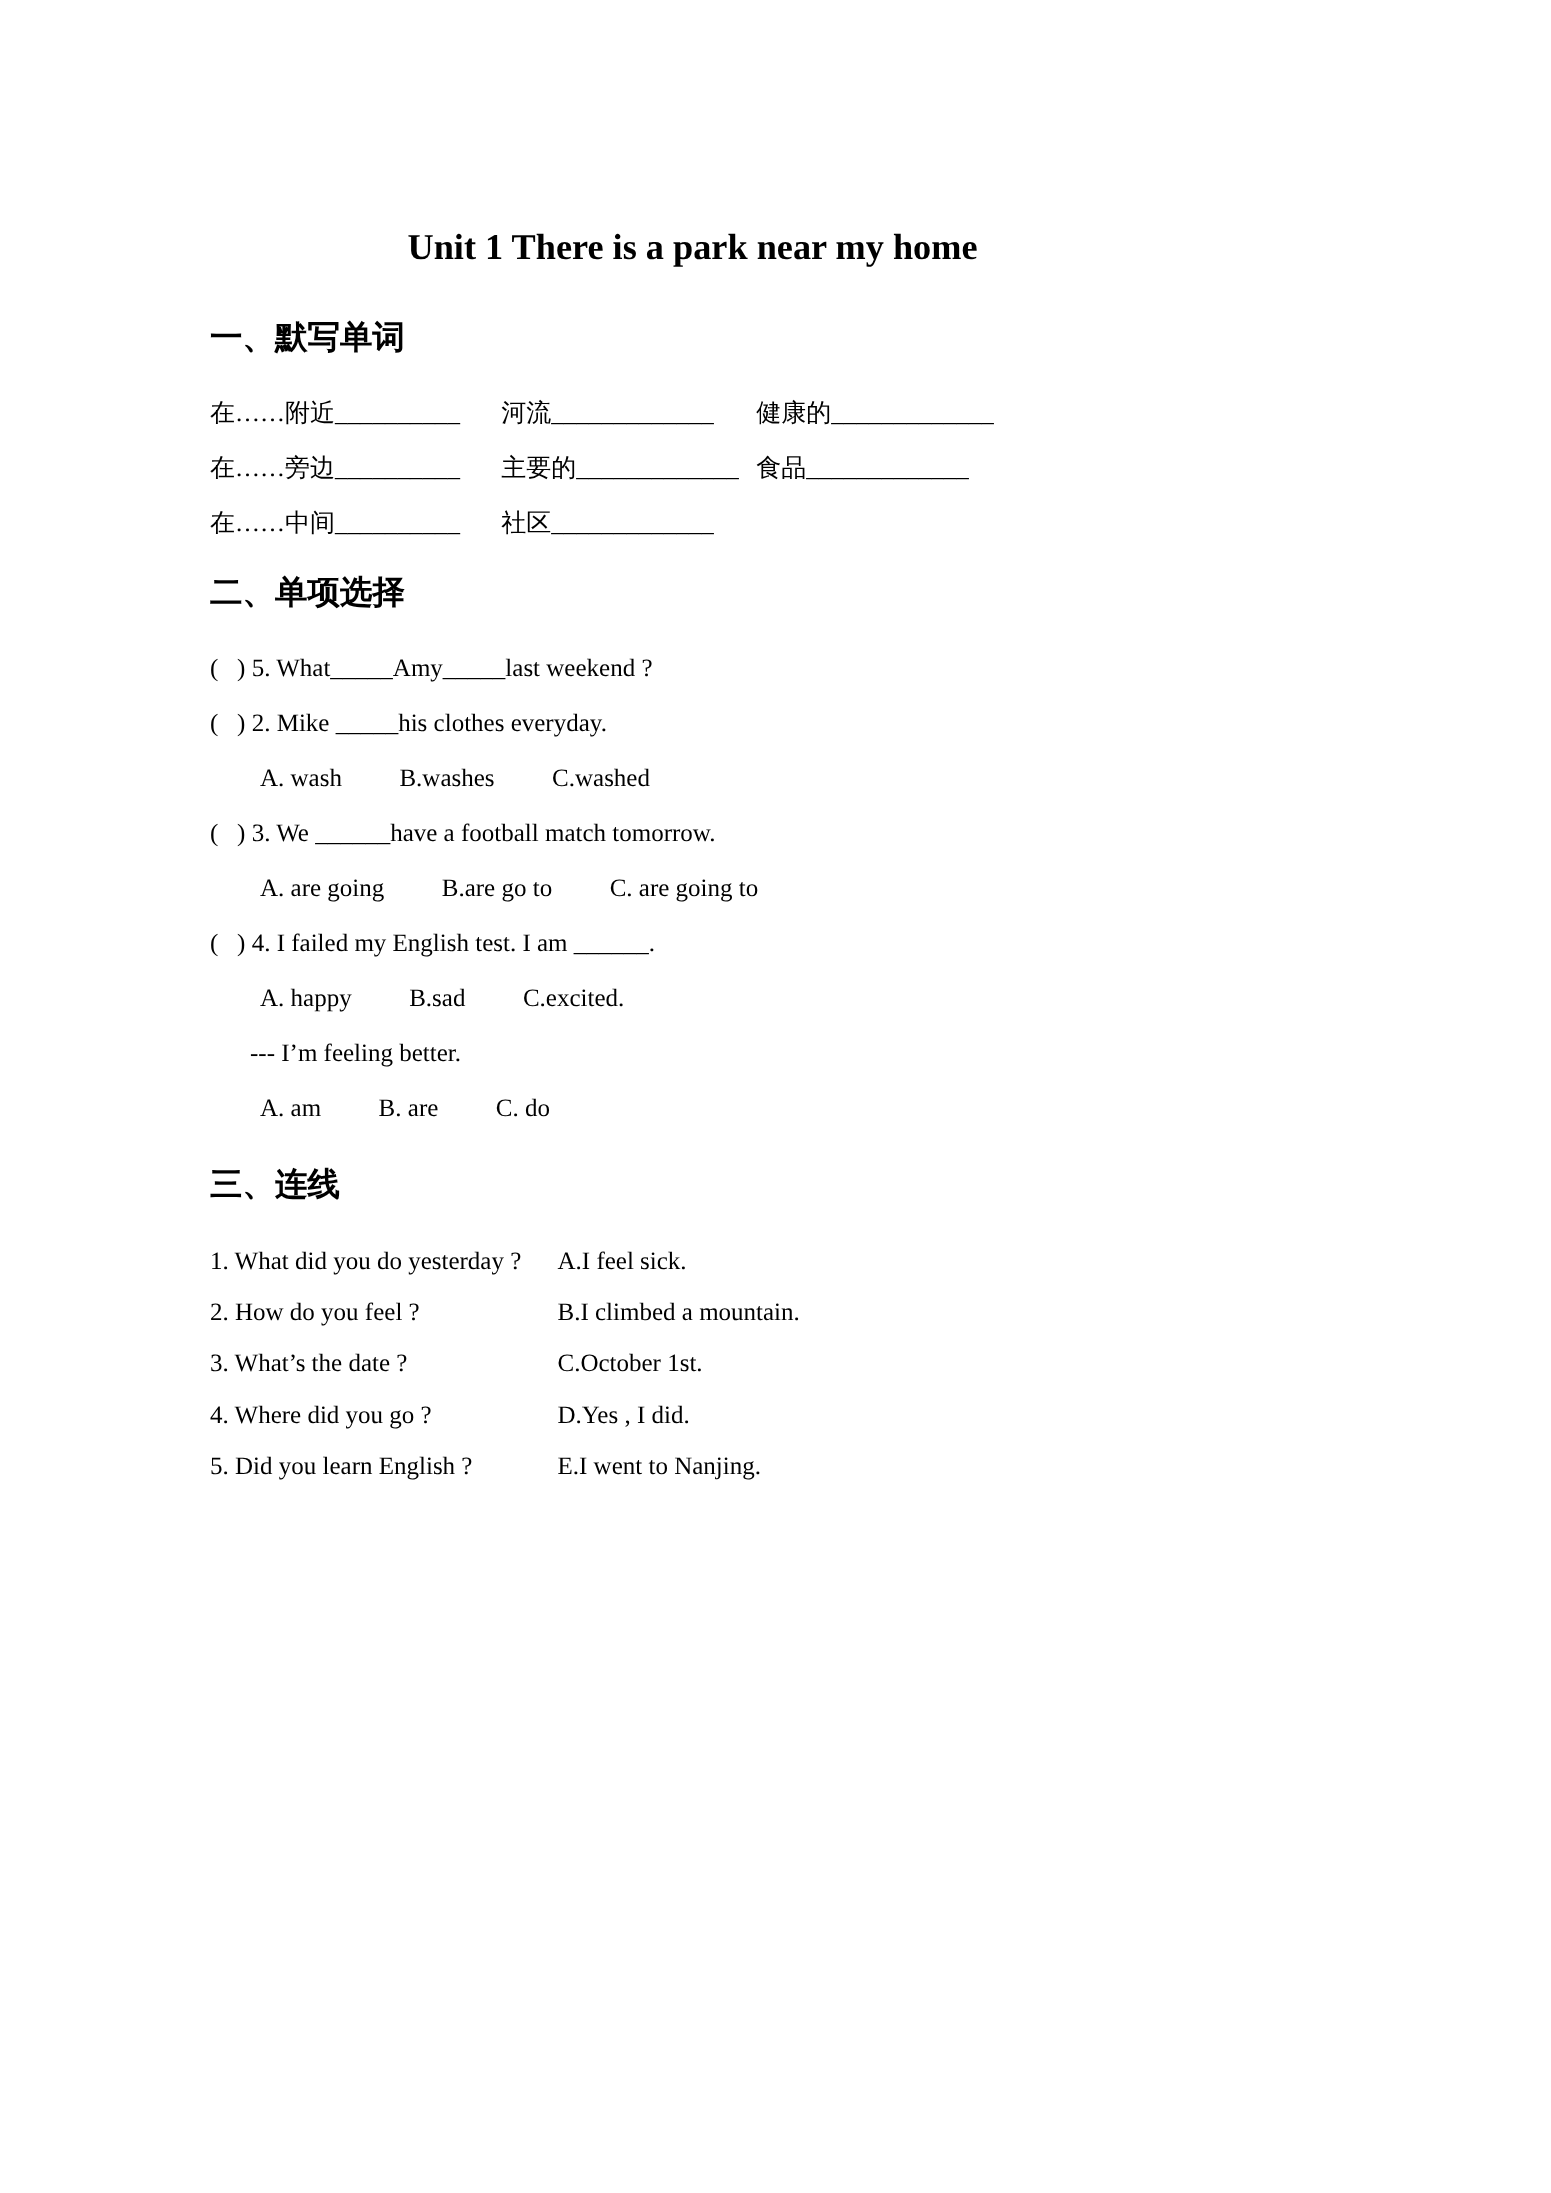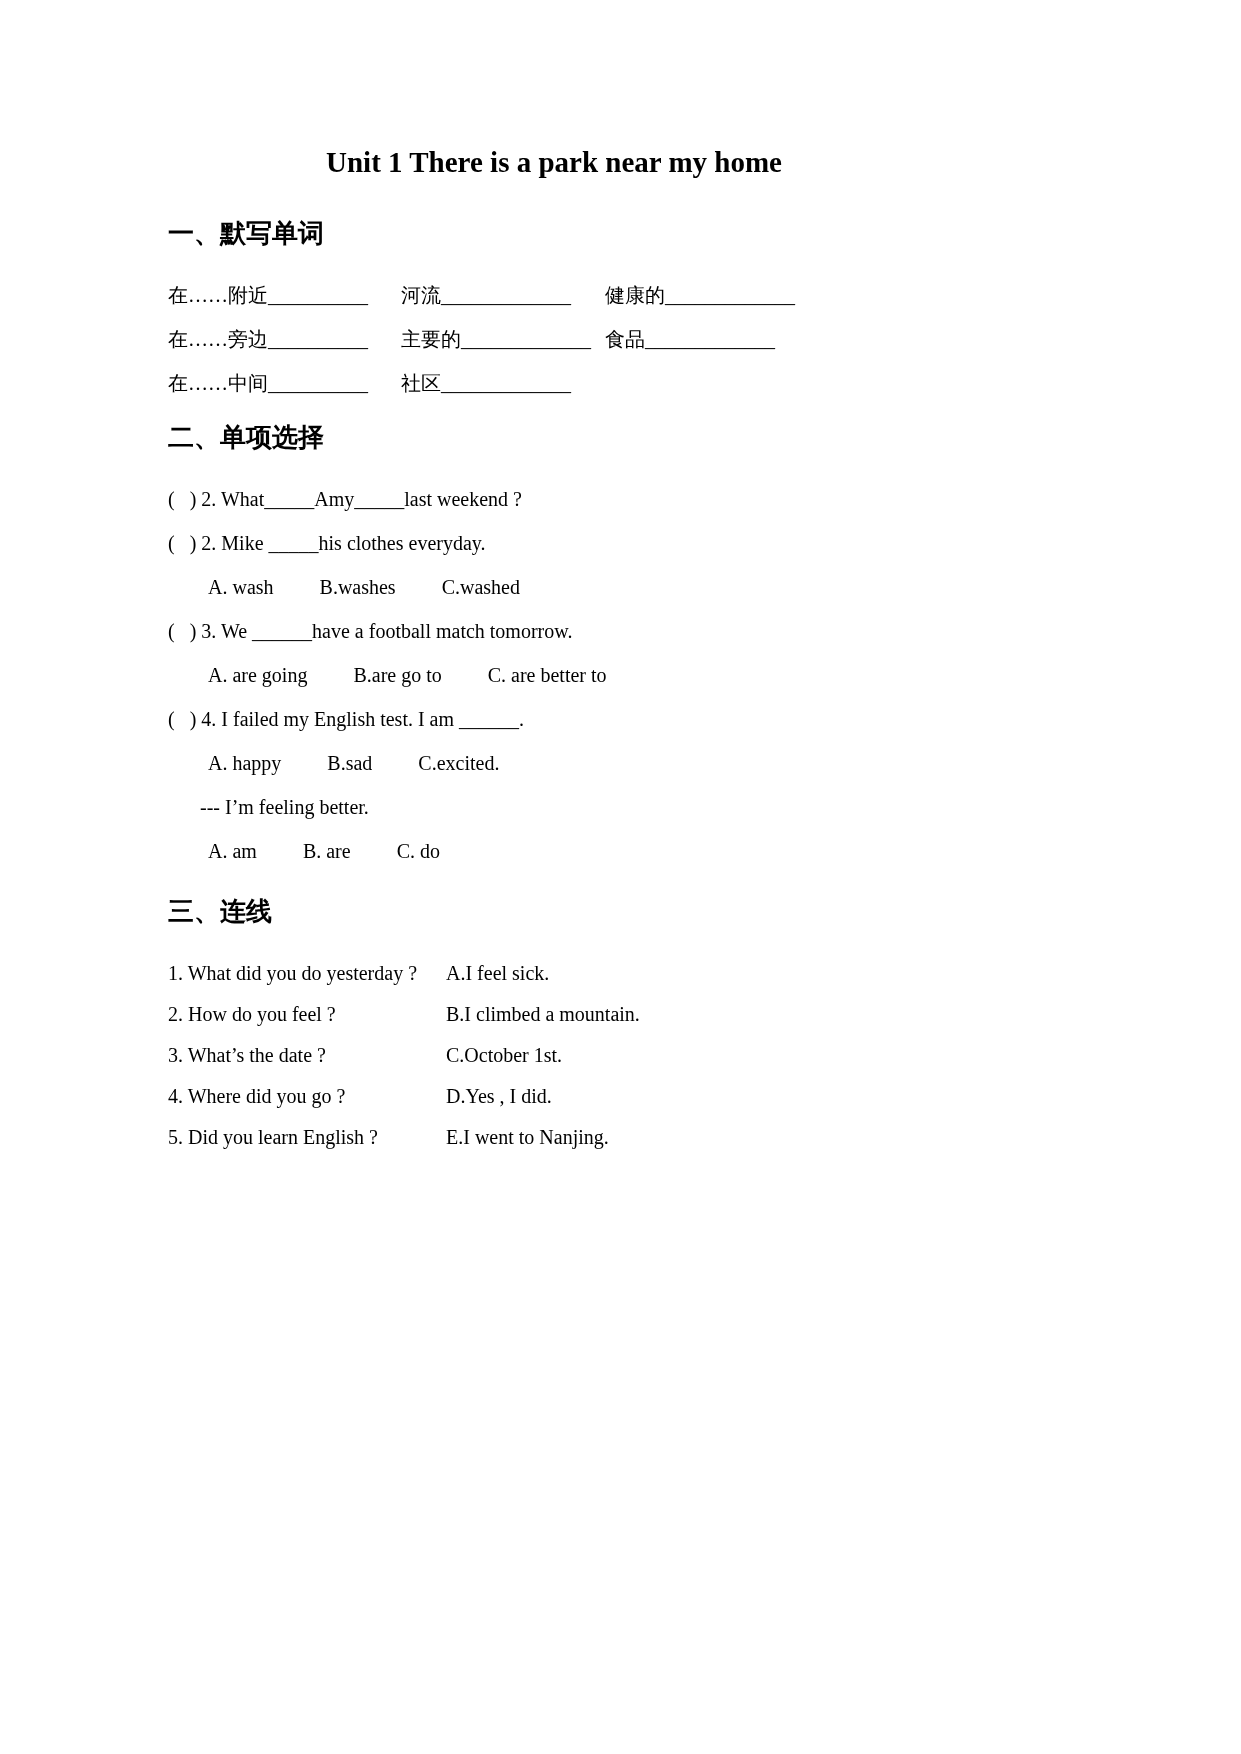--- a/index.html
+++ b/index.html
@@ -6,20 +6,21 @@
   .page {
     position: relative;
     width: 1241px;
     height: 1468px;
     box-sizing: border-box;
     padding: 145px 130px 0 168px;
     background: #ffffff;
     color: #000000;
     font-family: "Liberation Serif", "DejaVu Serif", serif;
     overflow: hidden;
+    margin-top: 36px;
   }
   .center-block { width: 772px; text-align: center; }
   .doc-title    { font-size: 29px; font-weight: 700; line-height: 34px; white-space: pre-wrap; }
   .doc-subtitle { font-size: 28px; font-weight: 700; line-height: 34px; margin-top: 47px; white-space: pre-wrap; }
   .sec-heading  { font-size: 26px; font-weight: 700; line-height: 34px; }
   #heading-one   { margin-top: 38px; }
   #heading-two   { margin-top: 16px; }
   #heading-three { margin-top: 22px; }
   .vocab-grid {
     margin-top: 22px;
@@ -54,34 +55,34 @@
     <div class="vocab-item"><span>在……旁边</span><span>__________</span></div>
     <div class="vocab-item"><span>主要的</span><span>_____________</span></div>
     <div class="vocab-item"><span>食品</span><span>_____________</span></div>
     <div class="vocab-item"><span>在……中间</span><span>__________</span></div>
     <div class="vocab-item"><span>社区</span><span>_____________</span></div>
   </div>
 
   <div class="sec-heading" id="heading-two">二、单项选择</div>
 
   <div class="mc">
-    <div class="mc-line">(   ) 2. What_____Amy_____last weekend ?</div>
+    <div class="mc-line">(   ) 5. What_____Amy_____last weekend ?</div>
 
     <div class="mc-line">(   ) 2. Mike _____his clothes everyday.</div>
     <div class="mc-options">
       <span>A. wash</span>
       <span>B.washes</span>
       <span>C.washed</span>
     </div>
 
     <div class="mc-line">(   ) 3. We ______have a football match tomorrow.</div>
     <div class="mc-options">
       <span>A. are going</span>
       <span>B.are go to</span>
-      <span>C. are better to</span>
+      <span>C. are going to</span>
     </div>
 
     <div class="mc-line">(   ) 4. I failed my English test. I am ______.</div>
     <div class="mc-options">
       <span>A. happy</span>
       <span>B.sad</span>
       <span>C.excited.</span>
     </div>
 
     <div class="mc-line mc-reply">--- I’m feeling better.</div>

